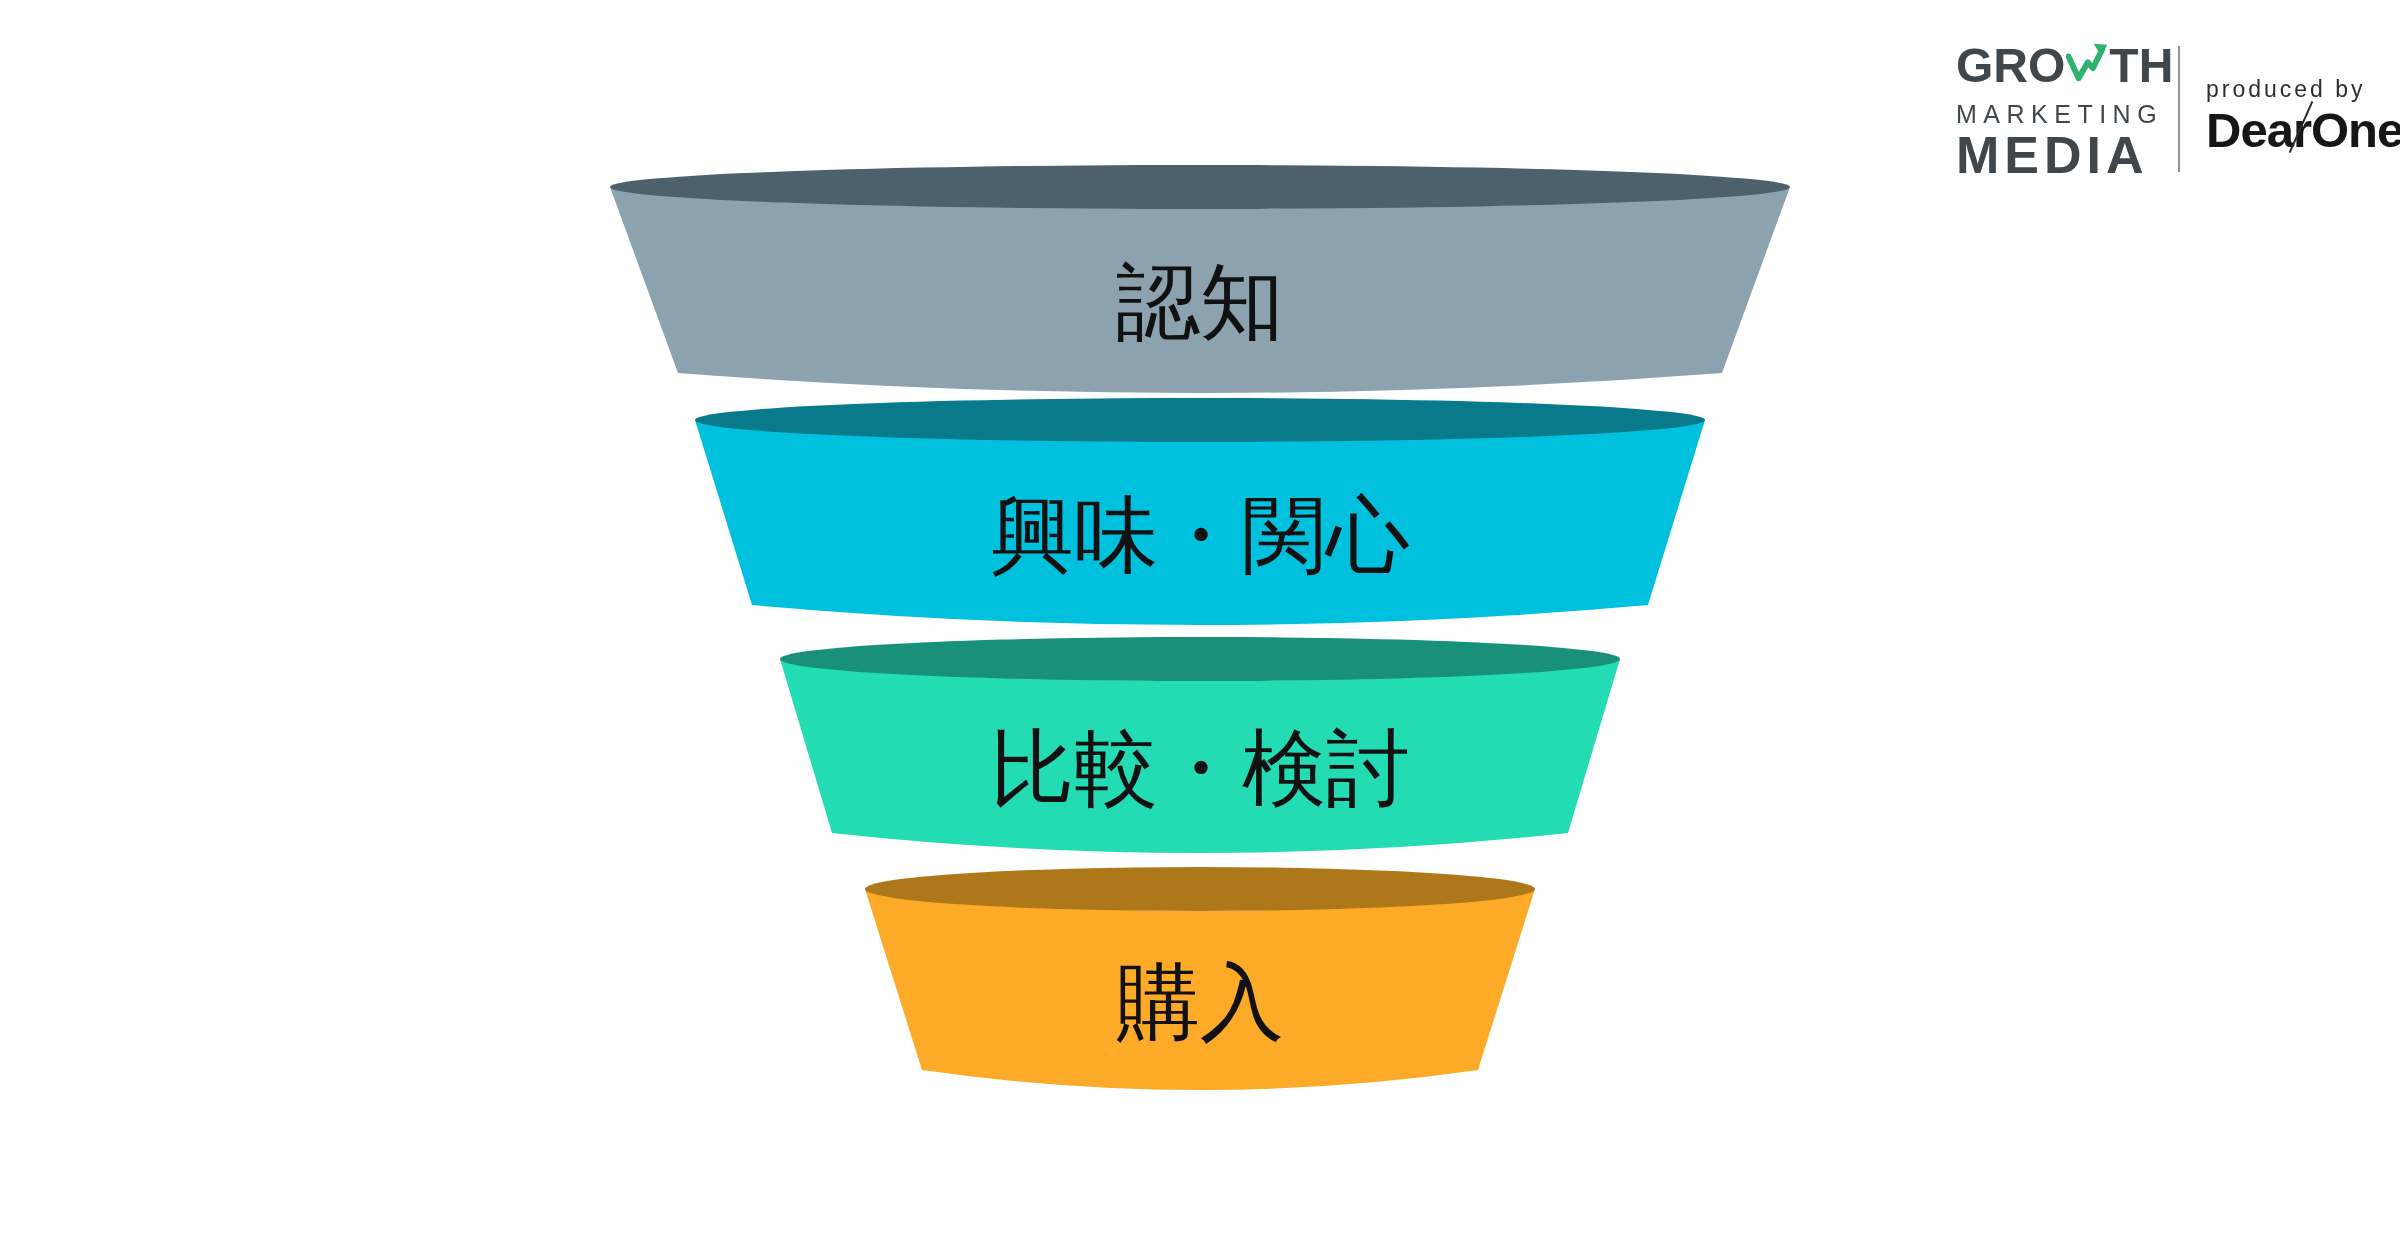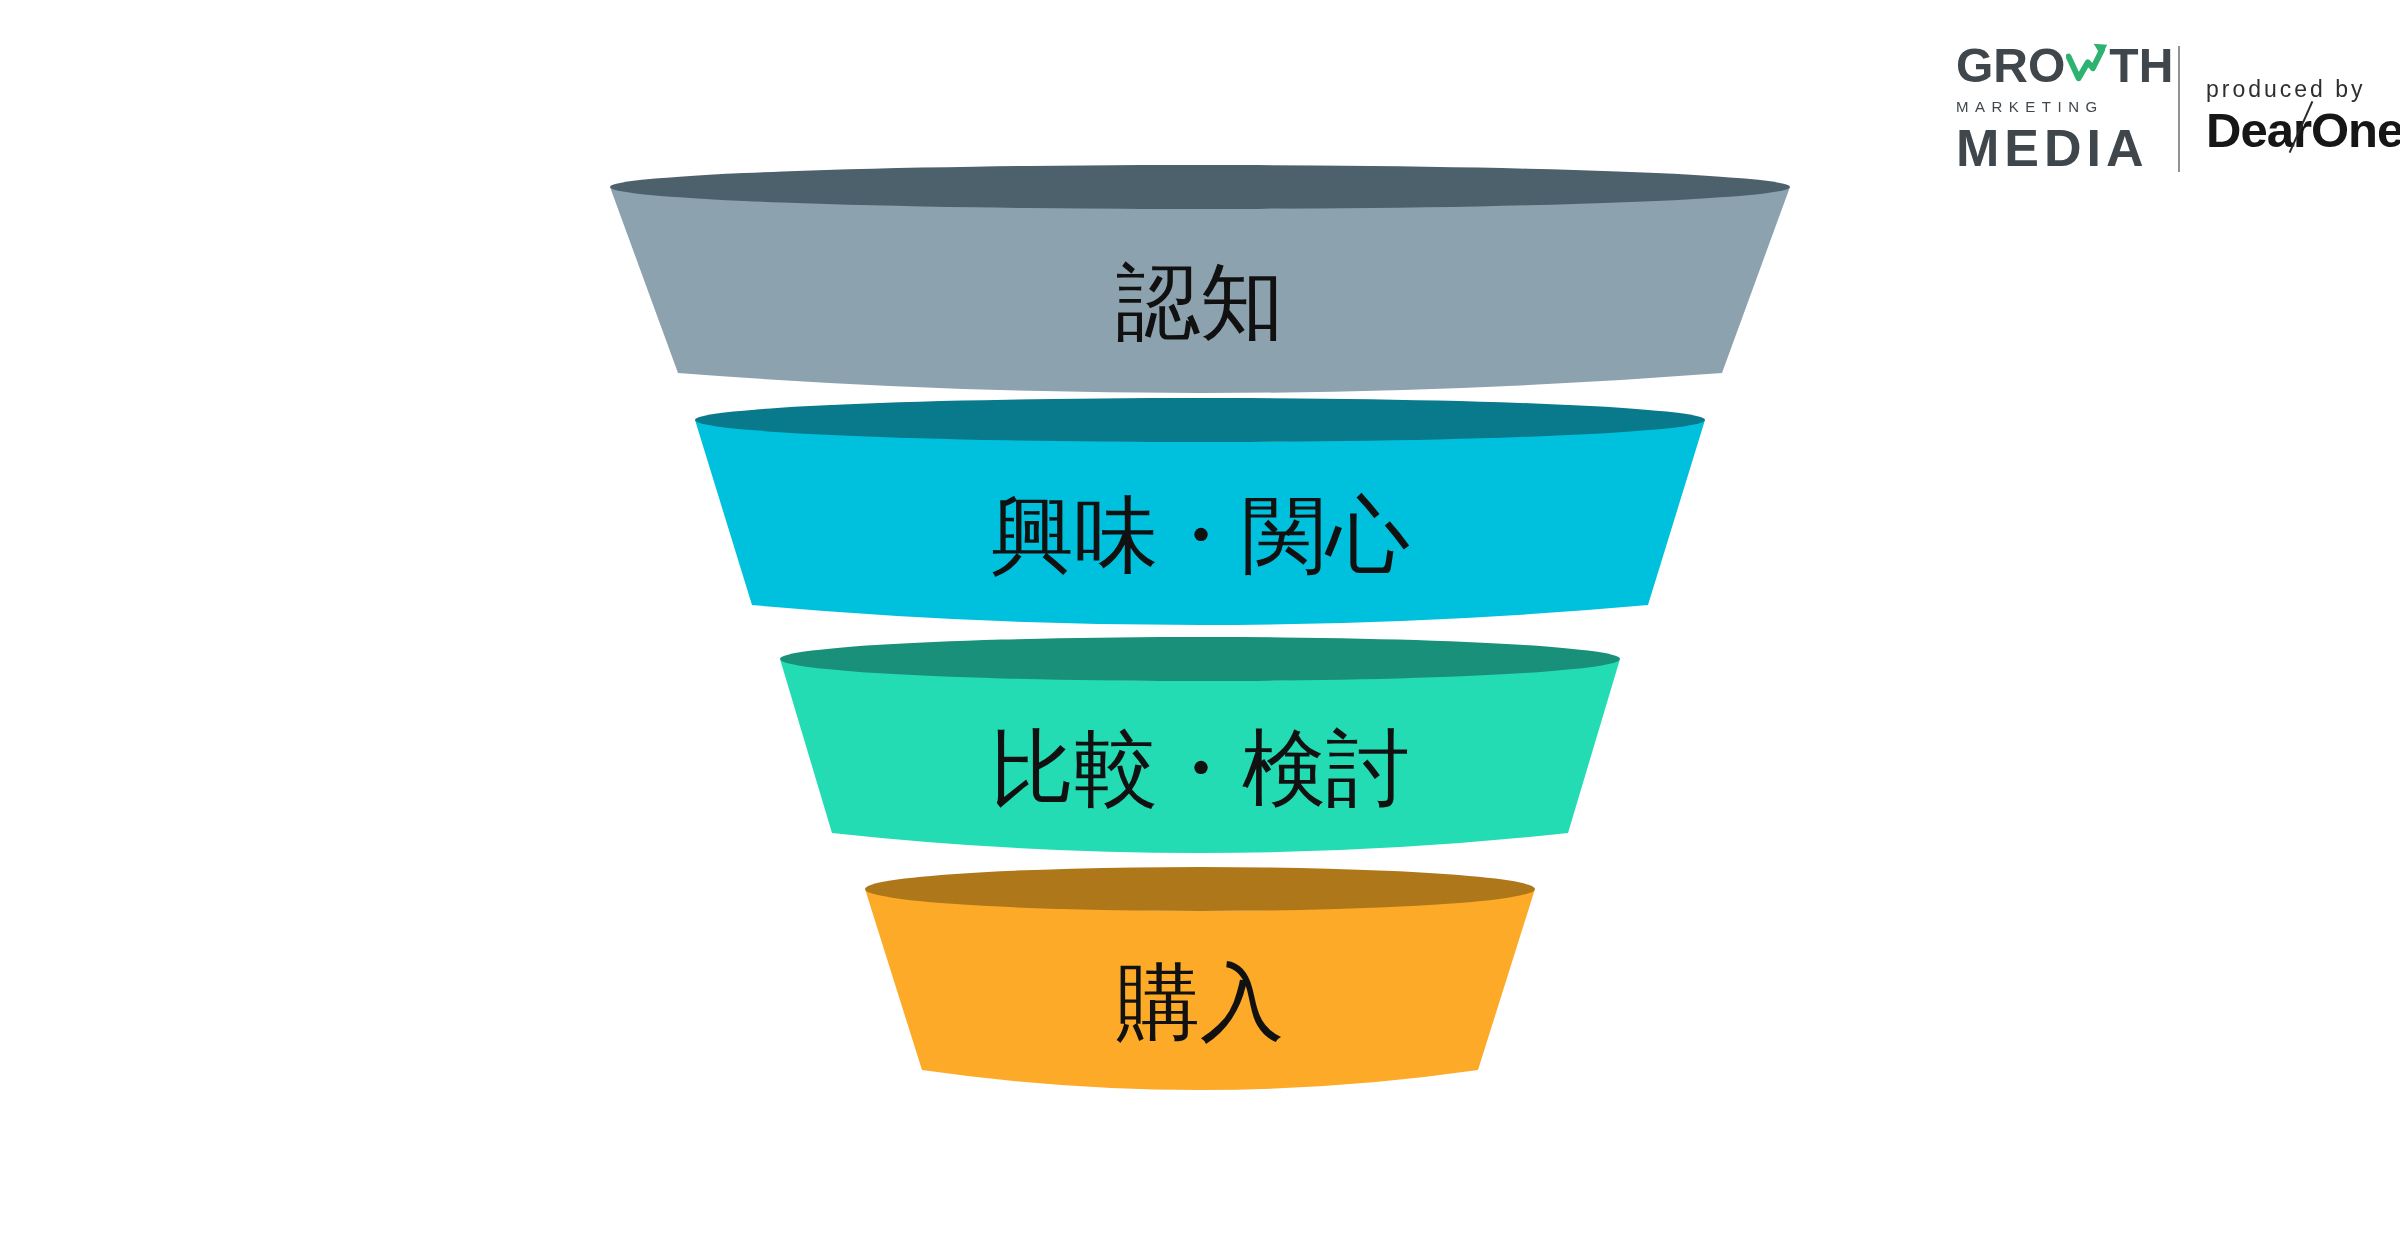--- a/index.html
+++ b/index.html
@@ -23,22 +23,22 @@
     display:flex; flex-direction:row; align-items:flex-start;
   }
   .logo-left { display:flex; flex-direction:column; align-items:flex-start; width:200px; }
   .logo-line1 {
     display:flex; align-items:center;
     font-size:48px; font-weight:700; letter-spacing:0px;
     line-height:52px;
   }
   .logo-line1 .arrow-wrap { display:inline-block; width:42px; height:48px; margin:0 1px 4px 1px; }
   .logo-line2 {
-    font-size:15px; font-weight:500; letter-spacing:6.5px;
-    line-height:26px; margin-top:2px; white-space:nowrap;
+    font-size:25px; font-weight:500; letter-spacing:6.5px;
+    line-height:26px; margin-top:9px; white-space:nowrap;
   }
   .logo-line3 {
     font-size:52px; font-weight:700; letter-spacing:5px;
     line-height:56px; margin-top:0px; white-space:nowrap;
   }
   .logo-divider {
     width:2px; height:126px; background:#8e9498;
     margin:6px 26px 0 22px; flex:none;
   }
   .logo-right { display:flex; flex-direction:column; align-items:flex-start; margin-top:36px; }

